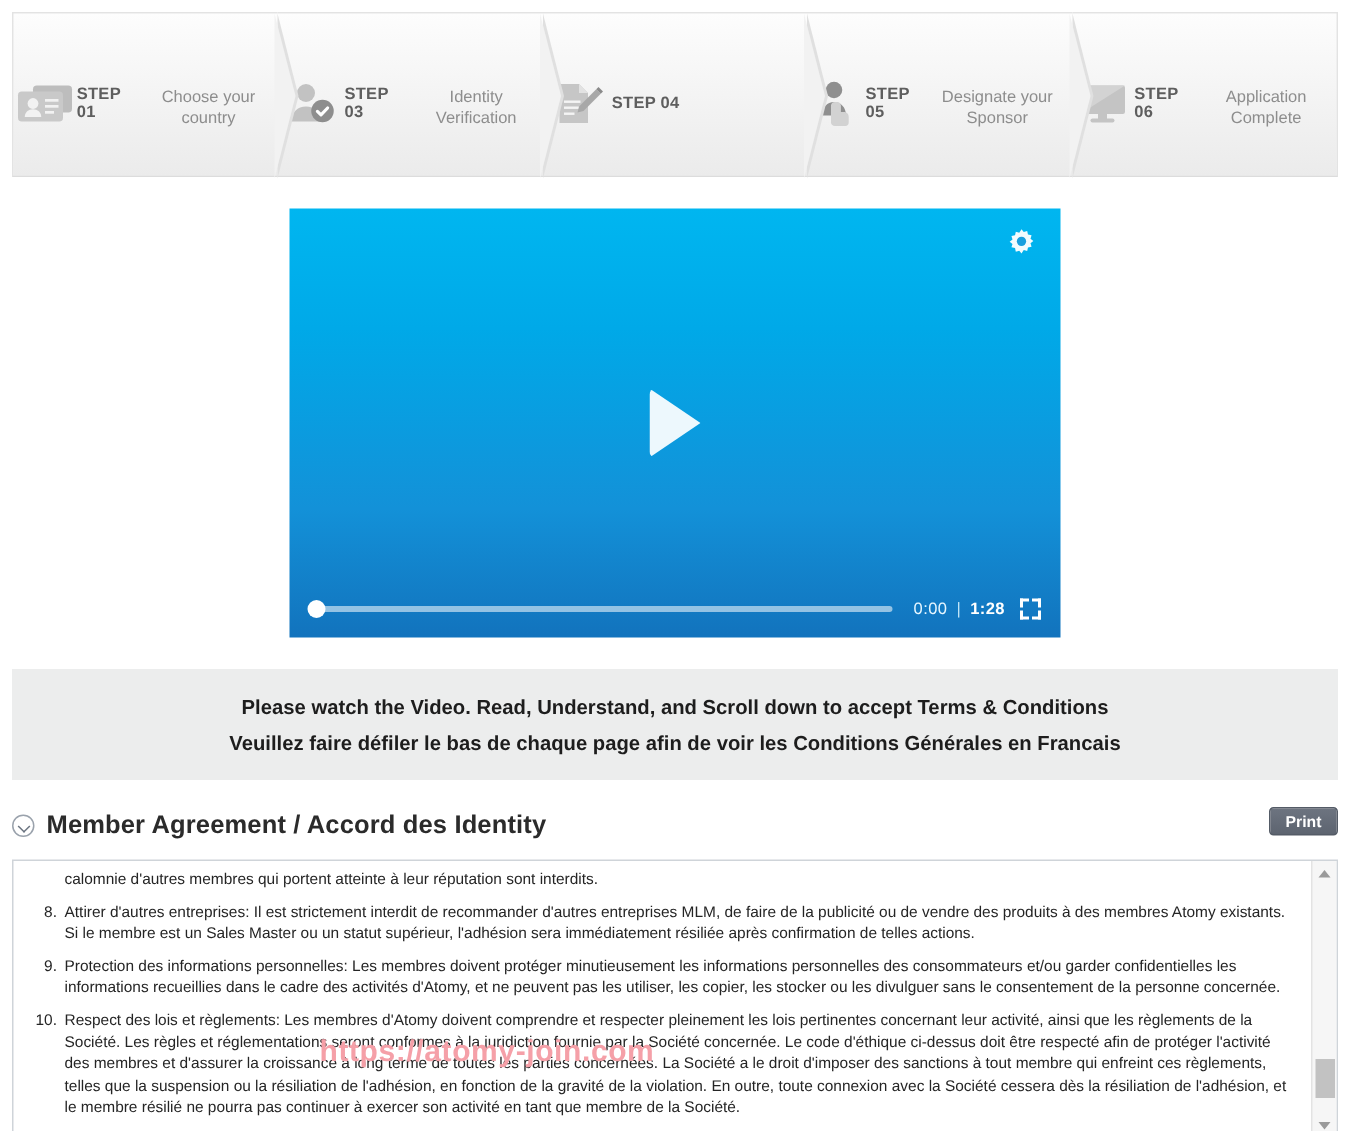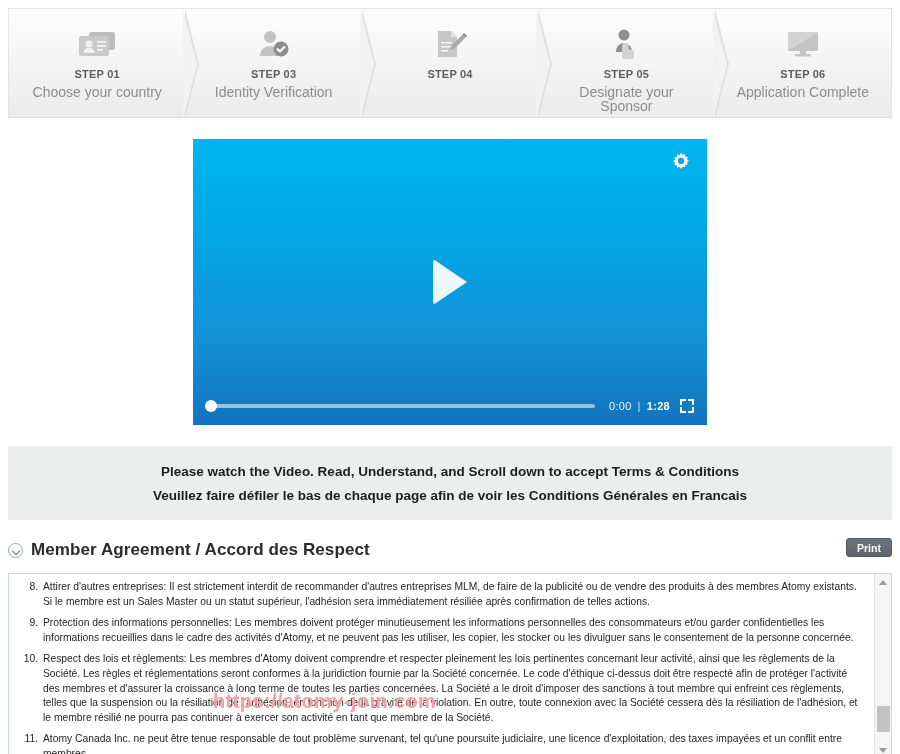--- a/index.html
+++ b/index.html
@@ -21,21 +21,21 @@
     background: #ffffff;
   }
   .step {
     position: relative;
     flex: 1 1 0;
     height: 110px;
     background: linear-gradient(to bottom, #fdfdfd 0%, #f3f3f3 55%, #ebebeb 100%);
     border-top: 1px solid #e3e3e3;
     border-bottom: 1px solid #dcdcdc;
     display: flex;
-    flex-direction: column;
+    flex-direction: row;
     align-items: center;
     justify-content: flex-start;
     padding-top: 17px;
   }
   .step:first-child { border-left: 1px solid #e3e3e3; }
   .step:last-child  { border-right: 1px solid #e3e3e3; }
   .step.active {
     background: linear-gradient(to bottom, #e9f4fc 0%, #d5eaf8 60%, #cbe4f6 100%);
   }
   
@@ -62,21 +62,21 @@
   }
   .step-num {
     font-size: 11px;
     font-weight: bold;
     color: #5e5e5e;
     letter-spacing: .2px;
     margin-bottom: 5px;
   }
   .step.active .step-num { color: #1f7fc4; }
   .step-label {
-    font-size: 14px;
+    font-size: 11px;
     color: #8d8d8d;
     text-align: center;
     line-height: 14px;
     max-width: 135px;
   }
   .step.active .step-label { color: #2b8bcf; }
 
   
   .video-wrap {
     width: 900px;
@@ -398,28 +398,29 @@
 
 <div class="notice">
   <div class="notice-line">Please watch the Video. Read, Understand, and Scroll down to accept Terms &amp; Conditions</div>
   <div class="notice-line">Veuillez faire défiler le bas de chaque page afin de voir les Conditions Générales en Francais</div>
 </div>
 
 <div class="agreement">
 
   <div class="agr-head">
     <span class="collapse-icon"></span>
-    <span class="agr-title">Member Agreement / Accord des Respect</span>
+    <span class="agr-title">Member Agreement / Accord des Identity</span>
   </div>
 
   <div class="print-btn">Print</div>
 
   <div class="agr-box">
     <div class="agr-body">
 
+      <div class="agr-cont">calomnie d'autres membres qui portent atteinte à leur réputation sont interdits.</div>
 
       <div class="agr-item">
         <span class="agr-num">8.</span>
         <span class="agr-txt">Attirer d'autres entreprises: Il est strictement interdit de recommander d'autres entreprises MLM, de faire de la publicité ou de vendre des produits à des membres Atomy existants. Si le membre est un Sales Master ou un statut supérieur, l'adhésion sera immédiatement résiliée après confirmation de telles actions.</span>
       </div>
 
       <div class="agr-item">
         <span class="agr-num">9.</span>
         <span class="agr-txt">Protection des informations personnelles: Les membres doivent protéger minutieusement les informations personnelles des consommateurs et/ou garder confidentielles les informations recueillies dans le cadre des activités d'Atomy, et ne peuvent pas les utiliser, les copier, les stocker ou les divulguer sans le consentement de la personne concernée.</span>
       </div>

